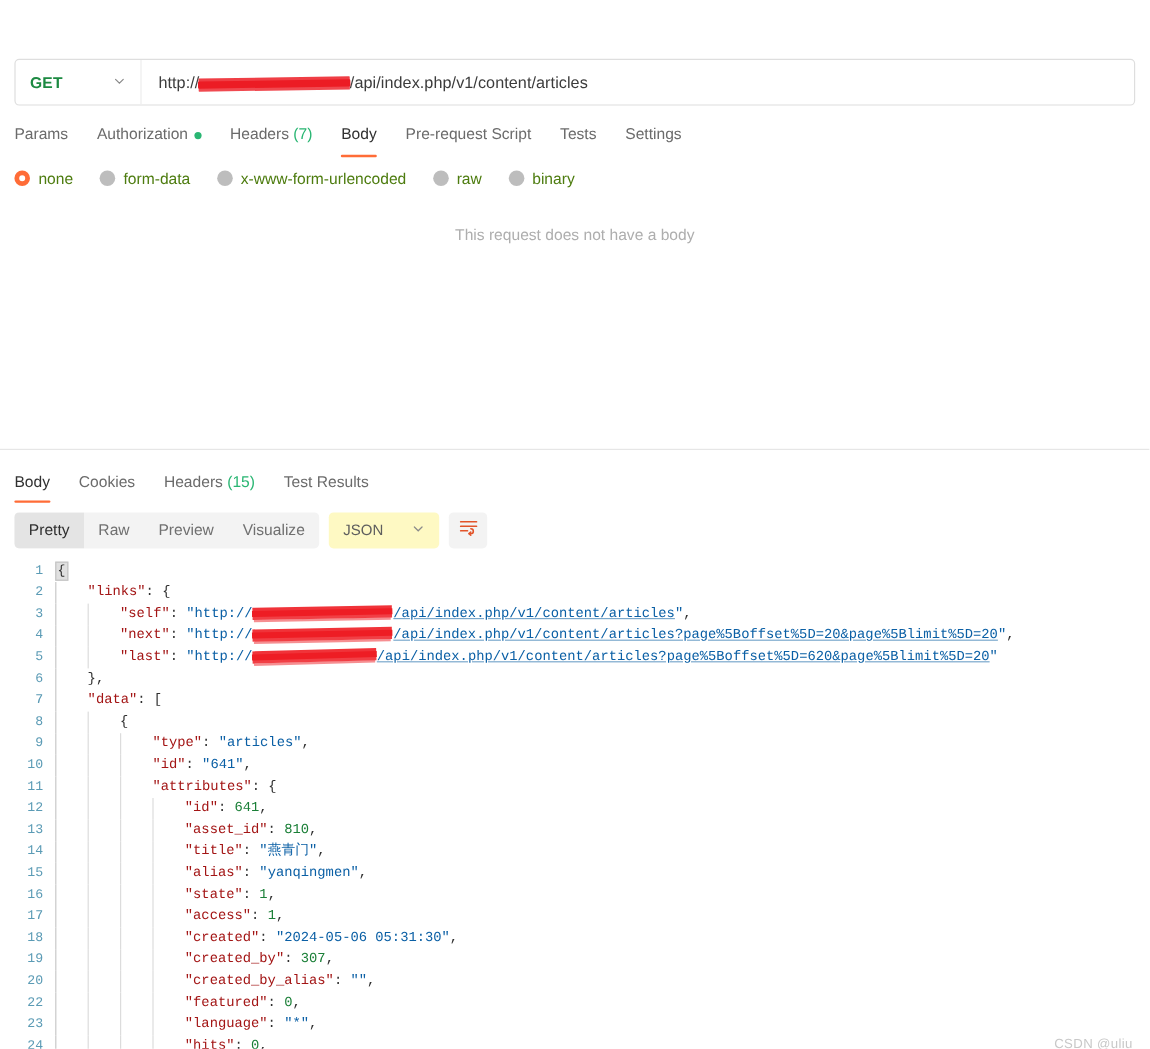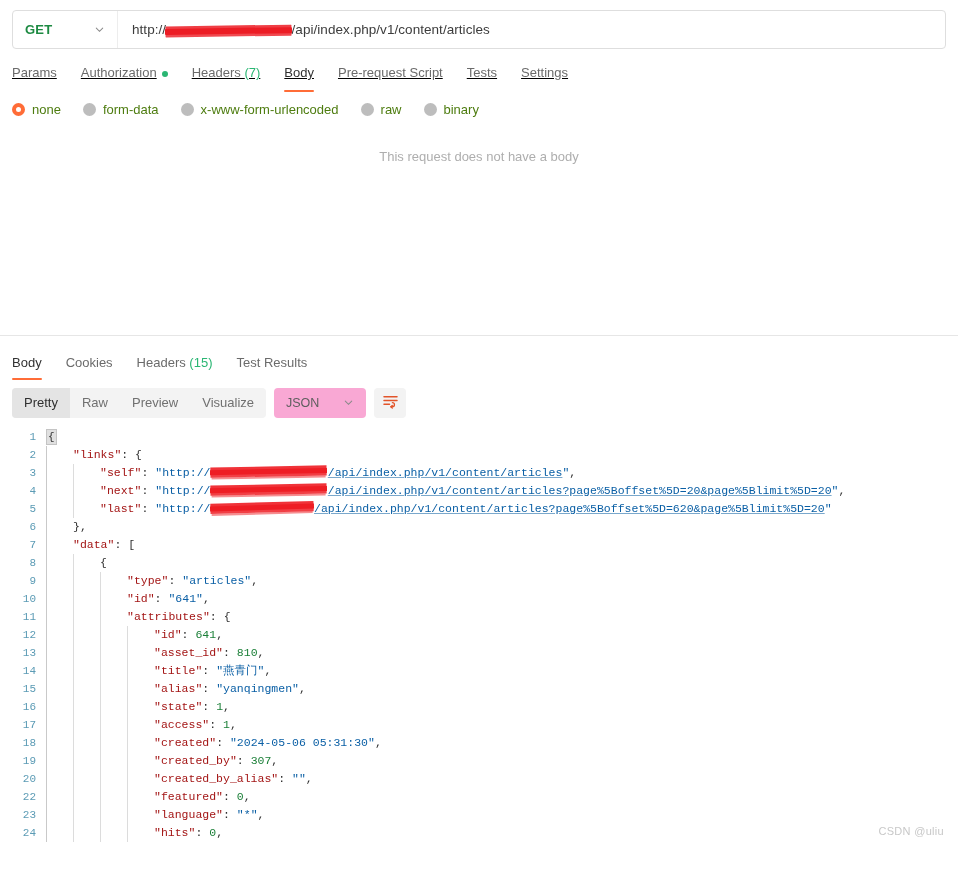--- a/index.html
+++ b/index.html
@@ -15,20 +15,21 @@
   .url-bar-wrap {
     padding: 10px 12px 0 12px;
   }
   .url-bar {
     display: flex;
     align-items: stretch;
     height: 39px;
     border: 1px solid #dedede;
     border-radius: 4px;
     background: #fff;
+    margin-top: 39px;
   }
   .method-box {
     display: flex;
     align-items: center;
     width: 105px;
     padding: 0 12px;
     border-right: 1px solid #ededed;
     position: relative;
   }
   .method-label {
@@ -76,21 +77,20 @@
   }
 
   
   .req-tabs {
     display: flex;
     align-items: center;
     gap: 0;
     padding: 0 12px;
     margin-top: 9px;
     height: 30px;
-    text-decoration: underline;
   }
   .req-tab {
     font-size: 13px;
     color: #6b6b6b;
     padding: 0 12px;
     height: 30px;
     line-height: 30px;
     position: relative;
     white-space: nowrap;
     cursor: pointer;
@@ -223,21 +223,21 @@
     white-space: nowrap;
   }
   .seg.active {
     background: #e4e4e4;
     color: #2f2f2f;
   }
   .json-select {
     display: flex;
     align-items: center;
     gap: 24px;
-    background: #f9a8d4;
+    background: #fef9c3;
     border-radius: 4px;
     height: 30px;
     padding: 0 12px;
     cursor: pointer;
   }
   .json-select-label {
     font-size: 12.5px;
     color: #5e5e5e;
   }
   .icon-btn {

